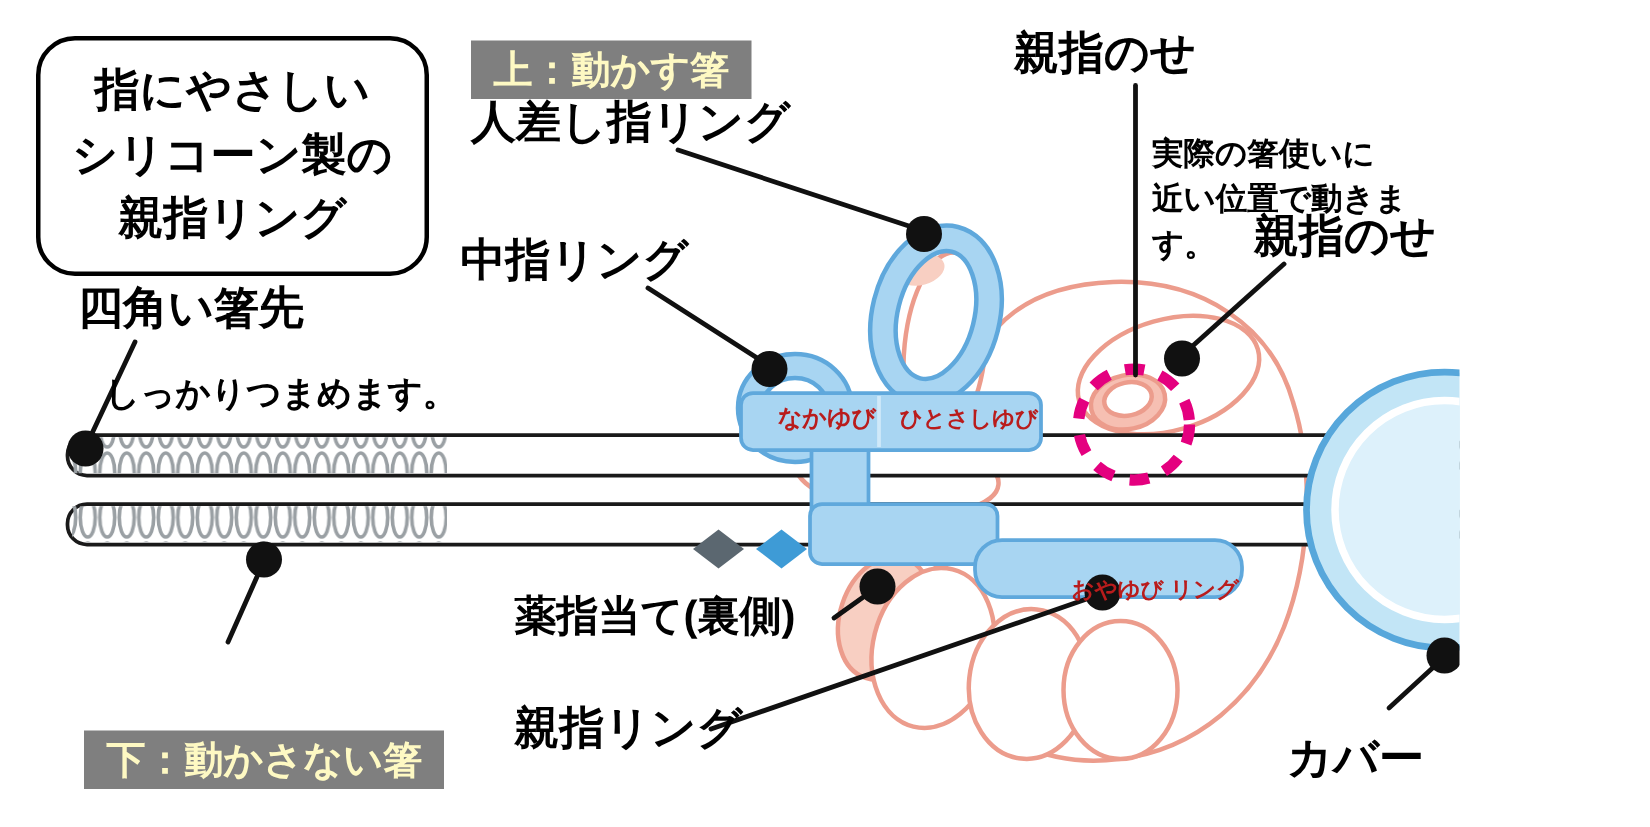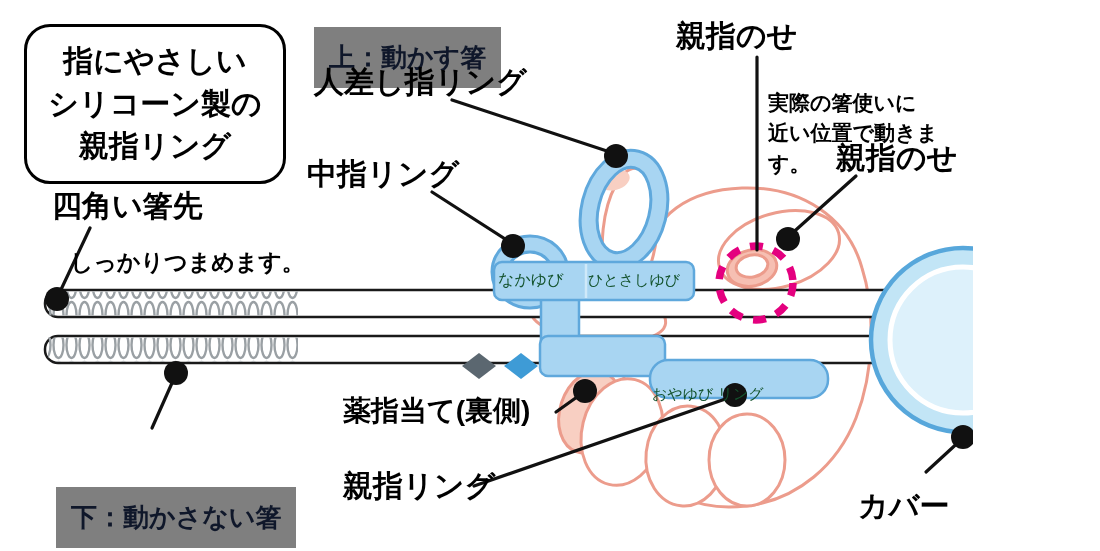--- a/index.html
+++ b/index.html
@@ -9,26 +9,26 @@
   }
   #canvas svg{position:absolute;left:0;top:0;}
   .lbl{position:absolute;font-weight:700;white-space:nowrap;line-height:1.2;}
   .title-box{
     position:absolute;left:24px;top:24px;width:262px;height:160px;
     border:3.5px solid #000;border-radius:26px;box-sizing:border-box;
     display:flex;flex-direction:column;justify-content:center;align-items:center;
     font-size:30px;font-weight:700;line-height:1.42;text-align:center;
   }
   .badge{
-    position:absolute;background:#7f7f7f;color:#0f172a;font-weight:700;
-    font-size:26px;padding:14px 15px;line-height:1.25;
+    position:absolute;background:#7f7f7f;color:#fef9c3;font-weight:700;
+    font-size:26px;padding:3px 15px;line-height:1.25;
   }
   .note{position:absolute;font-weight:700;}
   .band-label{
-    position:absolute;color:#14532d;font-weight:400;text-align:left;
+    position:absolute;color:#b91c1c;font-weight:700;text-align:right;
     white-space:nowrap;line-height:1.1;
   }
   .center2{text-align:center;}
 </style>
 </head>
 <body>
 
 <div id="canvas">
 
   <svg width="1100" height="551" viewBox="0 0 1100 551">

